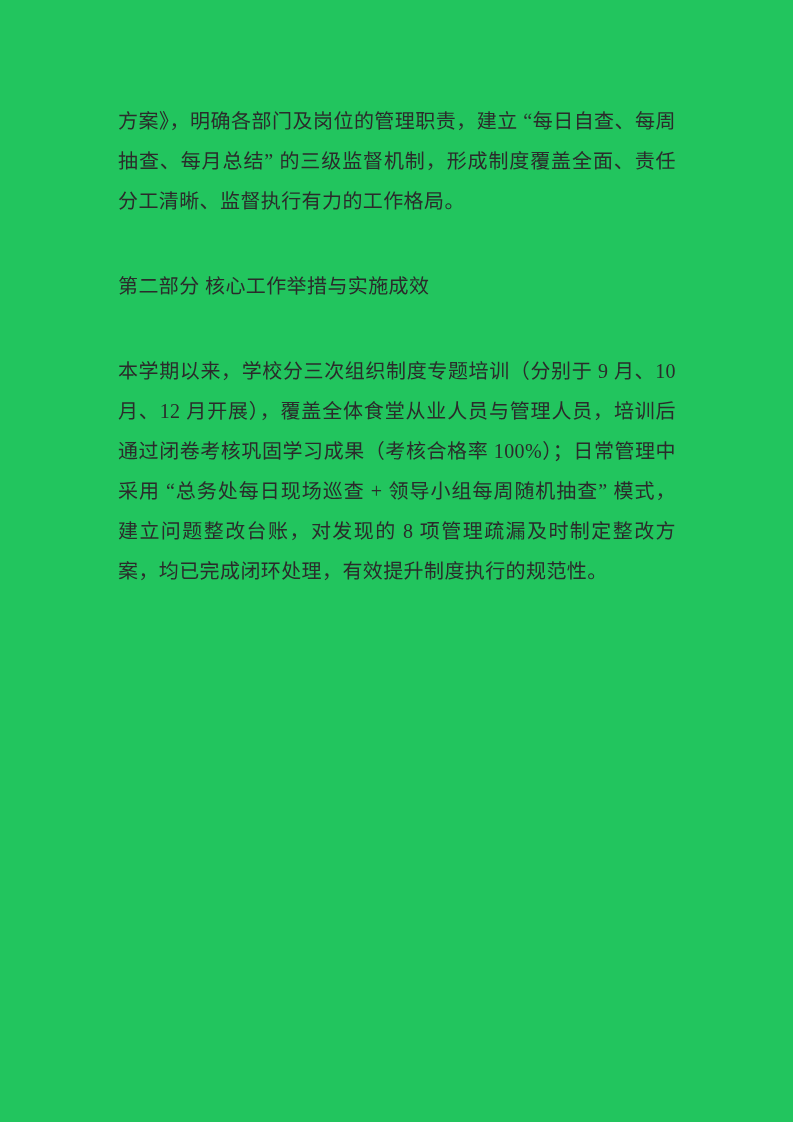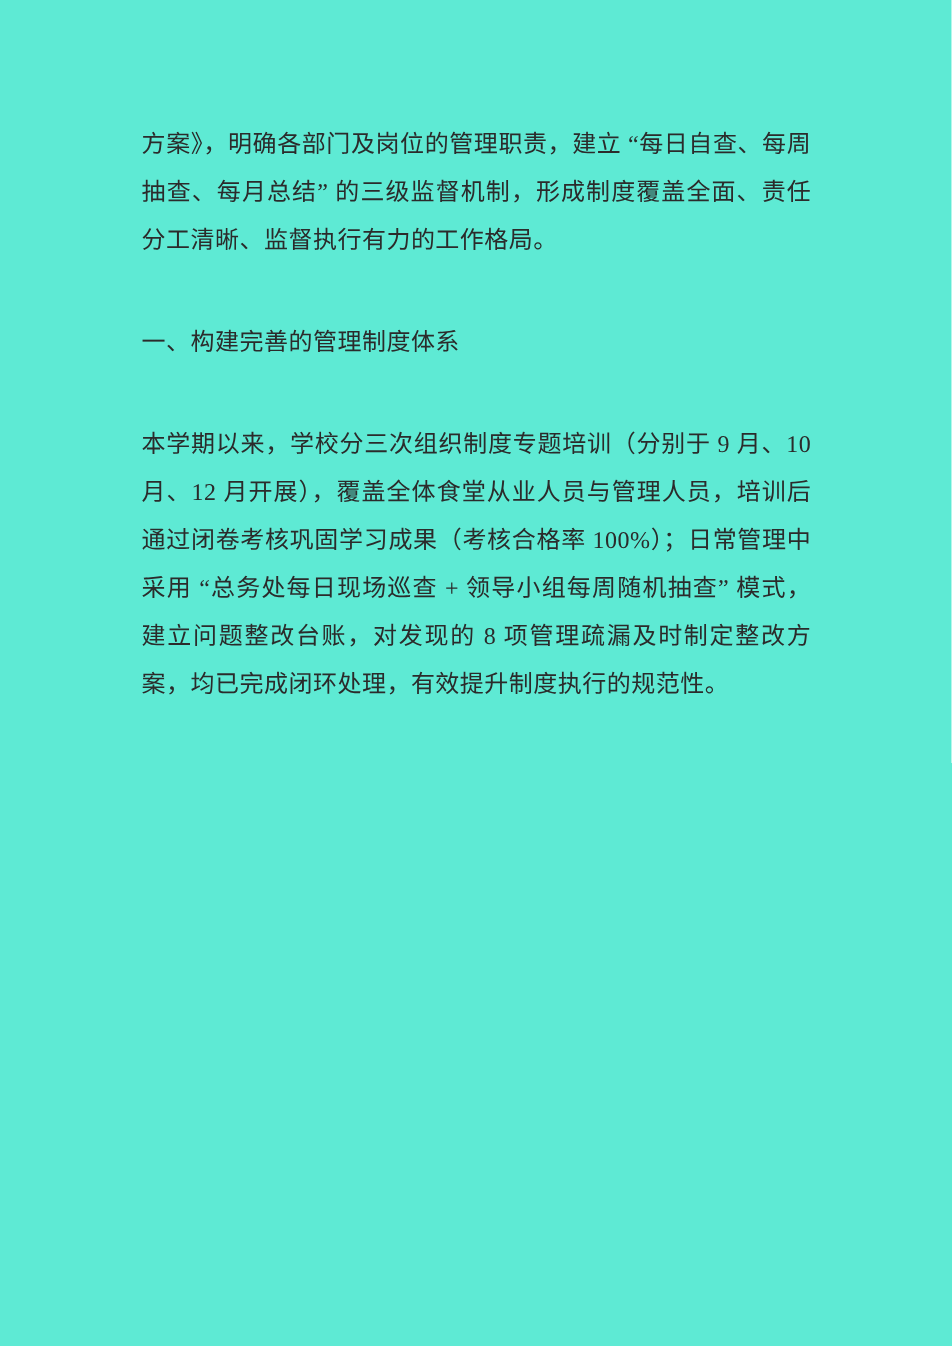--- a/index.html
+++ b/index.html
@@ -6,21 +6,21 @@
   html, body {
     margin: 0;
     padding: 0;
     background: #ffffff;
   }
   .page {
     position: relative;
     width: 793px;
     height: 1122px;
     margin: 0 auto;
-    background: #5eead4;
+    background: #22c55e;
     box-sizing: border-box;
     padding: 101px 117px 0 118px;
     overflow: hidden;
     font-family: "Liberation Serif", "DejaVu Serif", serif;
     color: #2b2b2b;
   }
   .para {
     margin: 0 0 45px 0;
     font-size: 20px;
     line-height: 40px;
@@ -36,18 +36,18 @@
   .para:last-child {
     margin-bottom: 0;
   }
 </style>
 </head>
 <body>
 
 <div class="page">
   <p class="para">方案》，明确各部门及岗位的管理职责，建立 “每日自查、每周抽查、每月总结” 的三级监督机制，形成制度覆盖全面、责任分工清晰、监督执行有力的工作格局。</p>
 
+  <p class="para heading">第二部分 核心工作举措与实施成效</p>
 
-  <p class="para heading">一、构建完善的管理制度体系</p>
 
 
   <p class="para">本学期以来，学校分三次组织制度专题培训（分别于 9 月、10 月、12 月开展），覆盖全体食堂从业人员与管理人员，培训后通过闭卷考核巩固学习成果（考核合格率 100%）；日常管理中采用 “总务处每日现场巡查 + 领导小组每周随机抽查” 模式，建立问题整改台账，对发现的 8 项管理疏漏及时制定整改方案，均已完成闭环处理，有效提升制度执行的规范性。</p>
 </div>
 
 </body></html>

